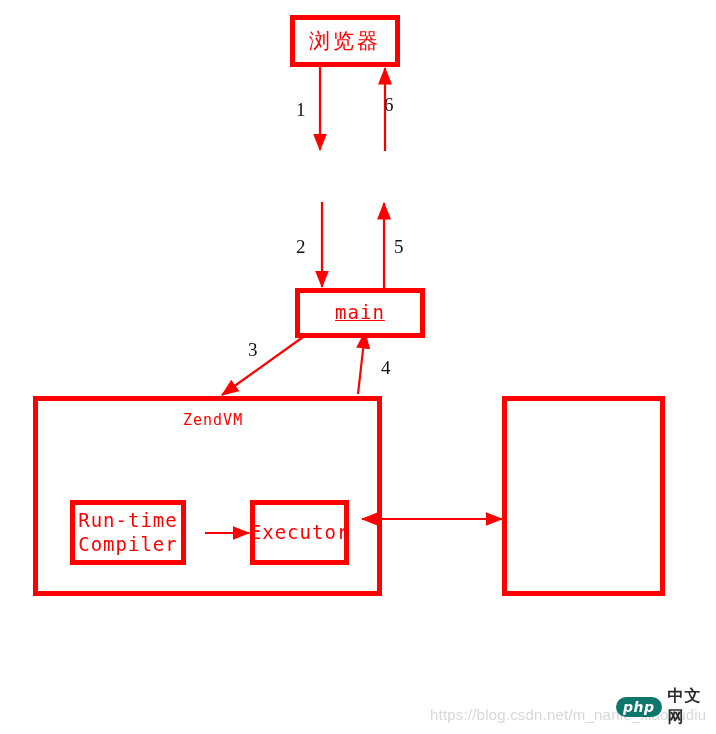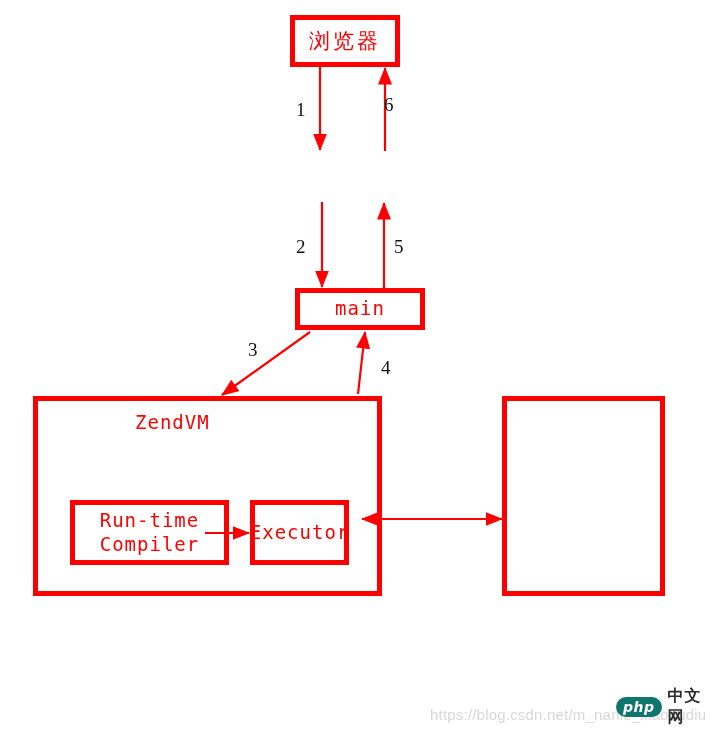--- a/index.html
+++ b/index.html
@@ -46,24 +46,25 @@
     position: absolute;
     border: 5px solid #ff0000;
     box-sizing: border-box;
     background: #ffffff;
     z-index: 2;
   }
   .container-title {
     position: absolute;
     color: #ff0000;
     font-family: "DejaVu Sans Mono", monospace;
-    font-size: 19px;
+    font-size: 15px;
     letter-spacing: 1px;
     white-space: nowrap;
     z-index: 4;
+    margin-left: 48px;
   }
   .edge-label {
     position: absolute;
     color: #111111;
     font-family: "Liberation Serif", serif;
     font-size: 19px;
     z-index: 5;
   }
   svg.arrows {
     position: absolute;
@@ -138,26 +139,26 @@
     <line x1="384" y1="288" x2="384" y2="203" stroke="#ff0000" stroke-width="2.2" marker-end="url(#ah)"></line>
 
     <line x1="310" y1="332" x2="222" y2="395" stroke="#ff0000" stroke-width="2.2" marker-end="url(#ah)"></line>
 
     <line x1="358" y1="394" x2="365" y2="332" stroke="#ff0000" stroke-width="2.2" marker-end="url(#ah)"></line>
   </svg>
 
   <div class="node cjk" style="left:290px; top:15px; width:110px; height:52px;">浏览器</div>
 
 
-  <div class="node" style="left:295px; top:288px; width:130px; height:42px;">main</div>
+  <div class="node" style="left:295px; top:288px; width:130px; height:50px;text-decoration:underline;">main</div>
 
   <div class="container-node" style="left:33px; top:396px; width:349px; height:200px;"></div>
   <div class="container-title" style="left:135px; top:411px;">ZendVM</div>
 
-  <div class="node" style="left:70px; top:500px; width:159px; height:65px;">Run-time
+  <div class="node" style="left:70px; top:500px; width:116px; height:65px;">Run-time
 Compiler</div>
 
   <div class="node" style="left:250px; top:500px; width:99px; height:65px;">Executor</div>
 
   <div class="container-node" style="left:502px; top:396px; width:163px; height:200px;"></div>
 
   <svg class="arrows on-top" viewBox="0 0 716 734">
     <defs>
       <marker id="ah2" markerWidth="9" markerHeight="9" refX="7.5" refY="3.2" orient="auto" markerUnits="strokeWidth">
         <path d="M0,0 L8,3.2 L0,6.4 z" fill="#ff0000"></path>

